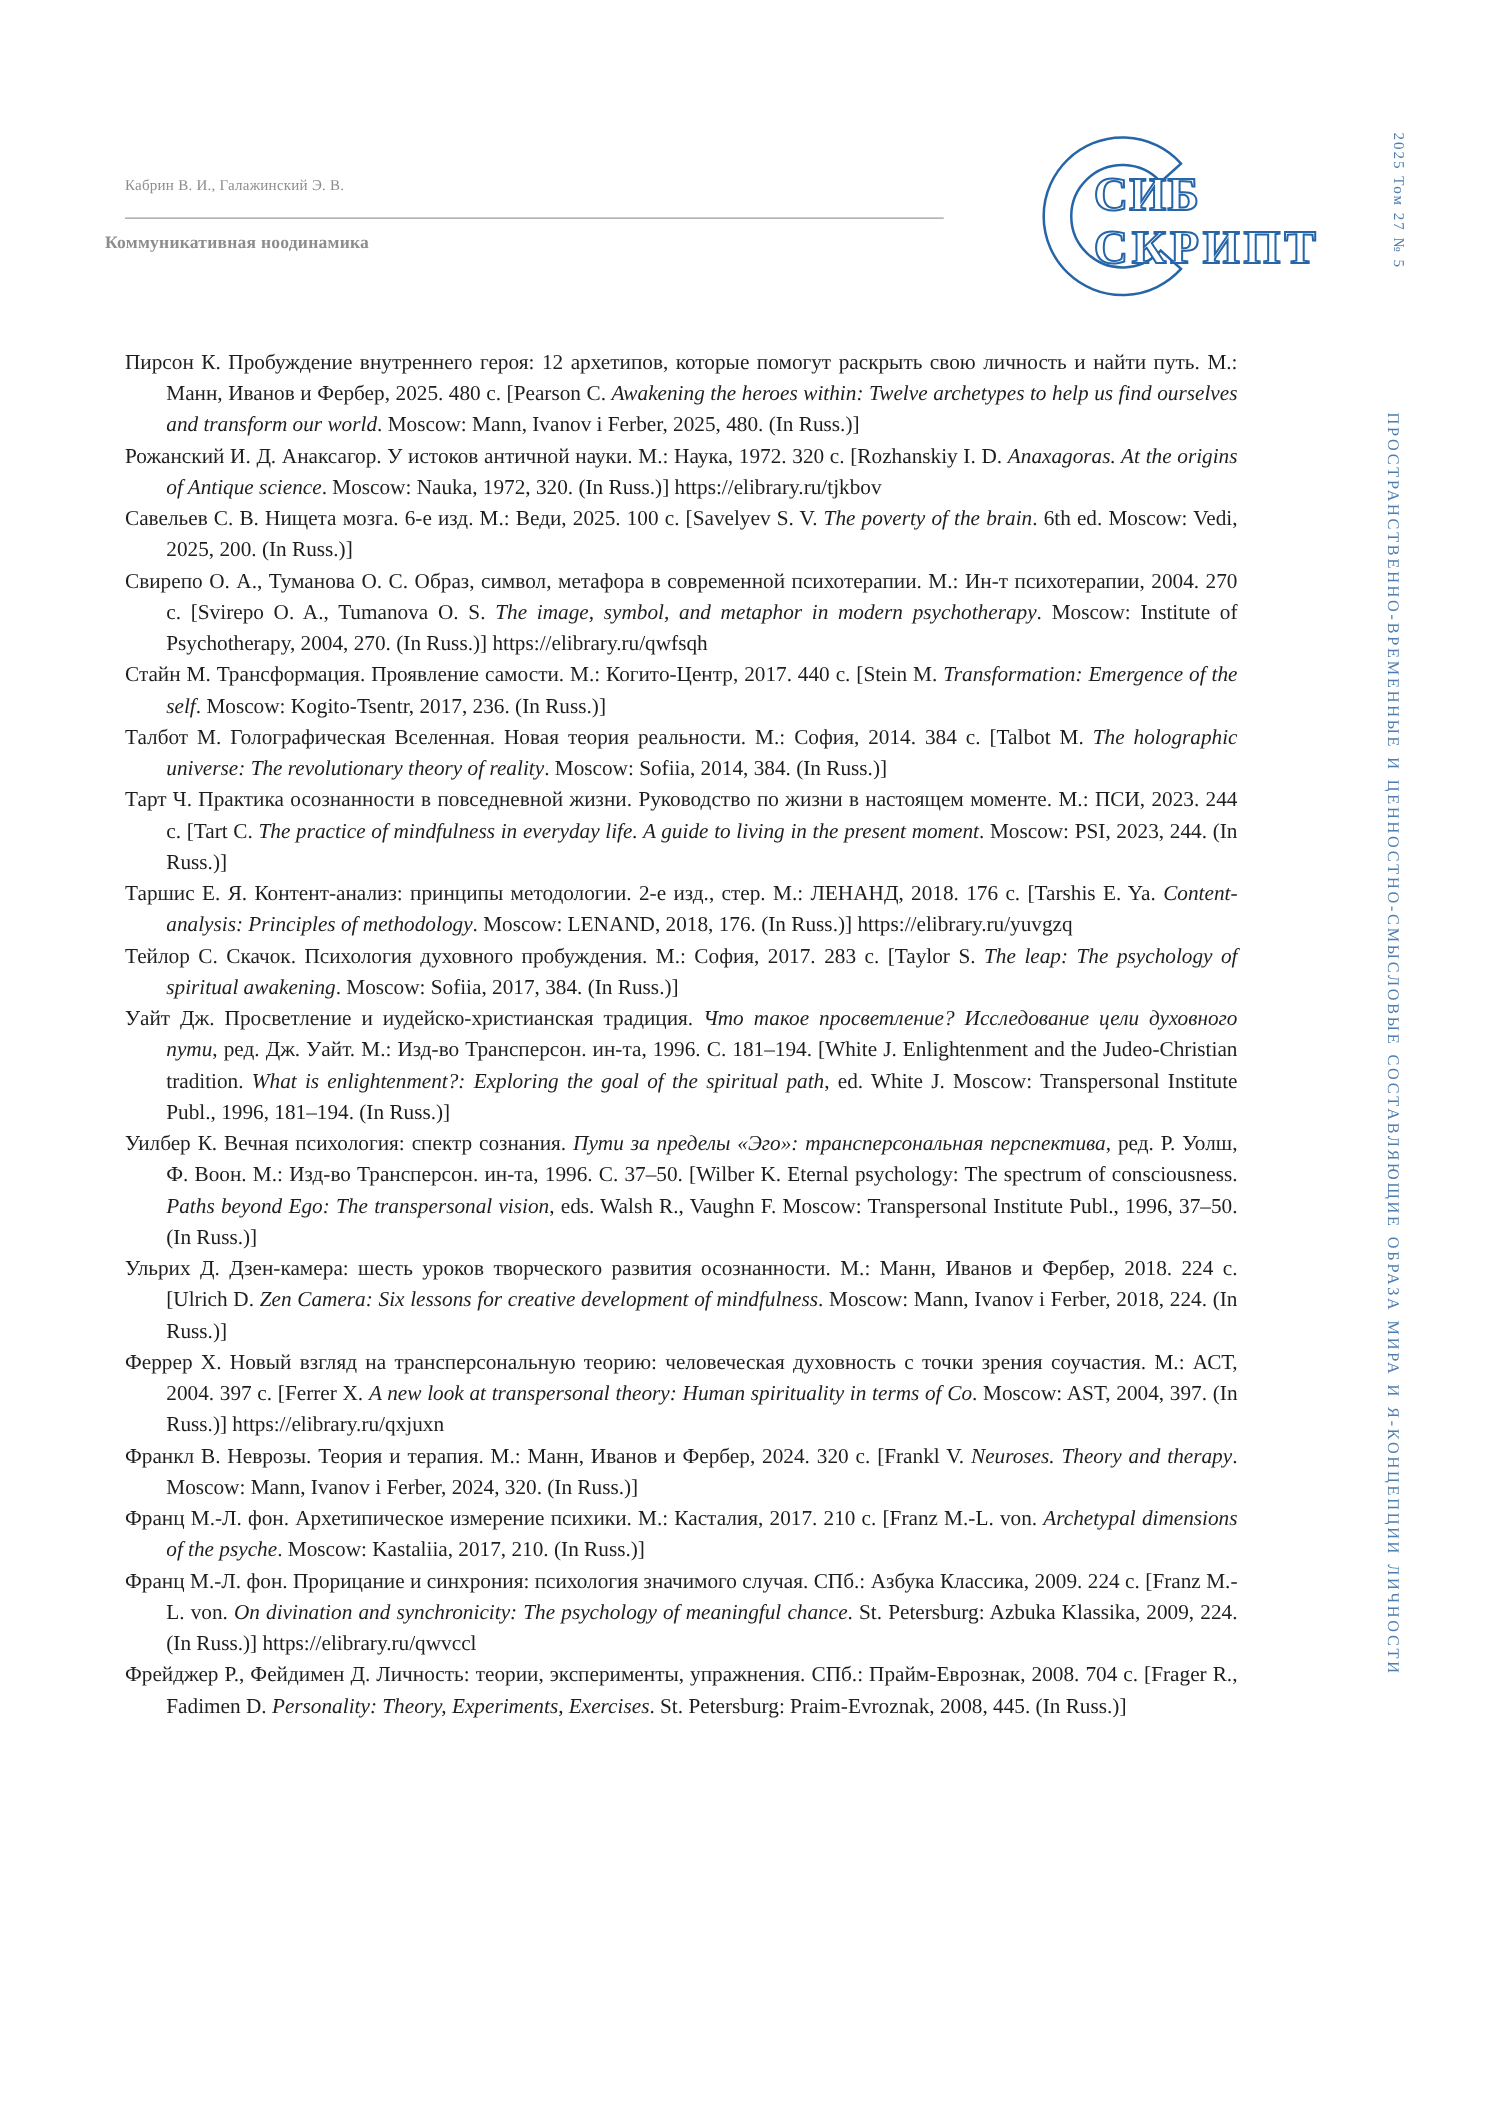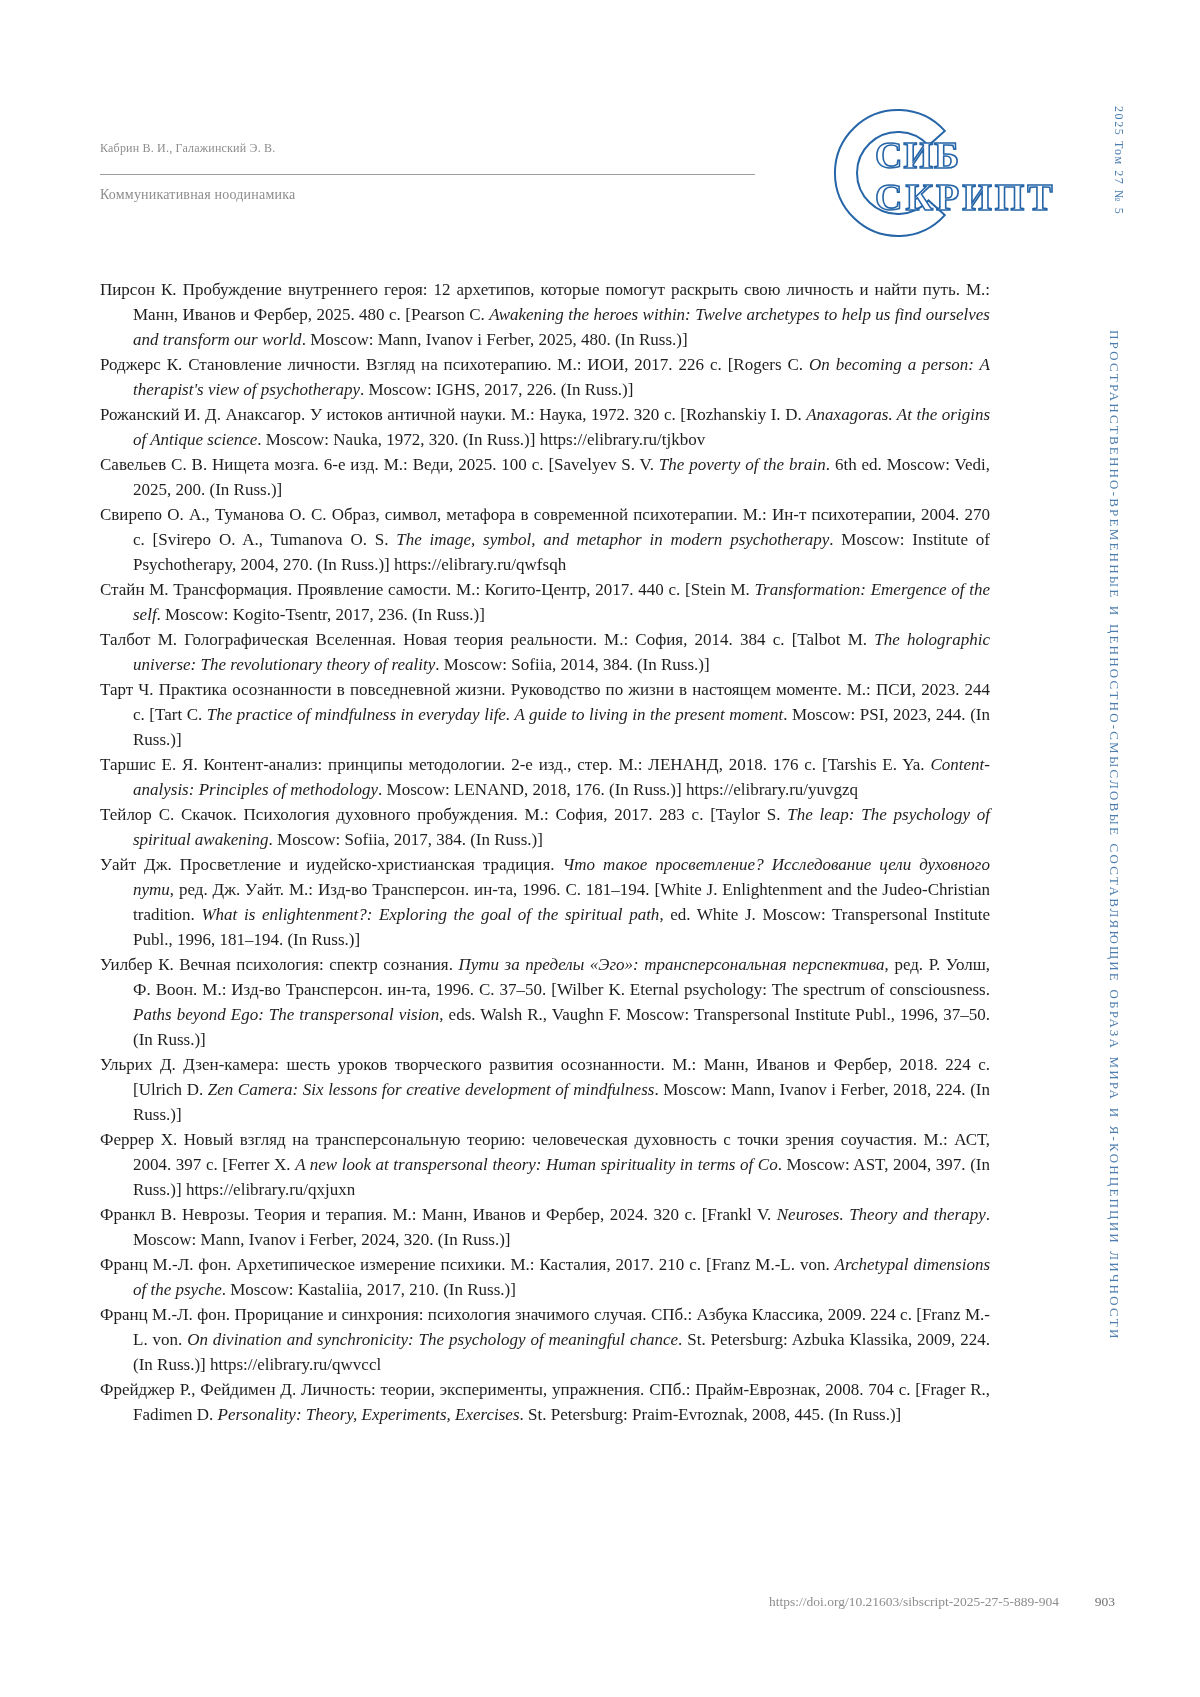--- a/index.html
+++ b/index.html
@@ -19,22 +19,22 @@
   }
   .authors{
     position:absolute;left:100px;top:141px;
     font-size:12px;color:var(--muted);letter-spacing:.2px;
   }
   .header-rule{
     position:absolute;left:100px;top:174px;width:655px;height:0;
     border-top:1px solid #9c9c9c;
   }
   .running-title{
-    position:absolute;left:100px;top:187px;
-    font-size:14px;color:var(--muted);letter-spacing:.2px;
+    position:absolute;left:84px;top:187px;
+    font-size:14px;color:var(--muted);letter-spacing:.2px;font-weight:bold;
   }
   .logo{
     position:absolute;left:763px;top:95px;width:300px;height:150px;
   }
   .logo path{fill:#ffffff;stroke:var(--logo-blue);stroke-width:2;}
   .logo text{
     font-family:"Liberation Serif","DejaVu Serif",serif;
     font-weight:bold;
     fill:#ffffff;stroke:var(--logo-blue);stroke-width:1.6;
   }
@@ -85,37 +85,32 @@
     <path d="M181.8,35.9 A63,63 0 1 0 181.8,120.1 L165.5,105.4 A41,41 0 1 1 165.5,50.6 Z"></path>
     <text class="l1" x="112" y="73">СИБ</text>
     <text class="l2" x="112" y="115">СКРИПТ</text>
   </svg>
 
   <div class="vertical issue-vertical">2025 Том 27 № 5</div>
   <div class="vertical title-vertical">ПРОСТРАНСТВЕННО-ВРЕМЕННЫЕ И ЦЕННОСТНО-СМЫСЛОВЫЕ СОСТАВЛЯЮЩИЕ ОБРАЗА МИРА И Я-КОНЦЕПЦИИ ЛИЧНОСТИ</div>
 
   <div class="references">
       <div class="ref"><span>Пирсон К. Пробуждение внутреннего героя: 12 архетипов, которые помогут раскрыть свою личность и найти путь. М.: Манн, Иванов и Фербер, 2025. 480 с. [Pearson C. </span><em>Awakening the heroes within: Twelve archetypes to help us find ourselves and transform our world</em><span>. Moscow: Mann, Ivanov i Ferber, 2025, 480. (In Russ.)]</span></div>
-      <div class="ref"><span>Роджерс К. Становление личности. Взгляд на психотерапию. М.: ИОИ, 2017. 226 с. [Rogers C. </span><em>On becoming a person: A therapist's view of psychotherapy</em><span>. Moscow: IGHS, 2017, 226. (In Russ.)]</span></div>
       <div class="ref"><span>Рожанский И. Д. Анаксагор. У истоков античной науки. М.: Наука, 1972. 320 с. [Rozhanskiy I. D. </span><em>Anaxagoras. At the origins of Antique science</em><span>. Moscow: Nauka, 1972, 320. (In Russ.)] https://elibrary.ru/tjkbov</span></div>
       <div class="ref"><span>Савельев С. В. Нищета мозга. 6-е изд. М.: Веди, 2025. 100 с. [Savelyev S. V. </span><em>The poverty of the brain</em><span>. 6th ed. Moscow: Vedi, 2025, 200. (In Russ.)]</span></div>
       <div class="ref"><span>Свирепо О. А., Туманова О. С. Образ, символ, метафора в современной психотерапии. М.: Ин-т психотерапии, 2004. 270 с. [Svirepo O. A., Tumanova O. S. </span><em>The image, symbol, and metaphor in modern psychotherapy</em><span>. Moscow: Institute of Psychotherapy, 2004, 270. (In Russ.)] https://elibrary.ru/qwfsqh</span></div>
       <div class="ref"><span>Стайн М. Трансформация. Проявление самости. М.: Когито-Центр, 2017. 440 с. [Stein M. </span><em>Transformation: Emergence of the self</em><span>. Moscow: Kogito-Tsentr, 2017, 236. (In Russ.)]</span></div>
       <div class="ref"><span>Талбот М. Голографическая Вселенная. Новая теория реальности. М.: София, 2014. 384 с. [Talbot M. </span><em>The holographic universe: The revolutionary theory of reality</em><span>. Moscow: Sofiia, 2014, 384. (In Russ.)]</span></div>
       <div class="ref"><span>Тарт Ч. Практика осознанности в повседневной жизни. Руководство по жизни в настоящем моменте. М.: ПСИ, 2023. 244 с. [Tart C. </span><em>The practice of mindfulness in everyday life. A guide to living in the present moment</em><span>. Moscow: PSI, 2023, 244. (In Russ.)]</span></div>
       <div class="ref"><span>Таршис Е. Я. Контент-анализ: принципы методологии. 2-е изд., стер. М.: ЛЕНАНД, 2018. 176 с. [Tarshis E. Ya. </span><em>Content-analysis: Principles of methodology</em><span>. Moscow: LENAND, 2018, 176. (In Russ.)] https://elibrary.ru/yuvgzq</span></div>
       <div class="ref"><span>Тейлор С. Скачок. Психология духовного пробуждения. М.: София, 2017. 283 с. [Taylor S. </span><em>The leap: The psychology of spiritual awakening</em><span>. Moscow: Sofiia, 2017, 384. (In Russ.)]</span></div>
       <div class="ref"><span>Уайт Дж. Просветление и иудейско-христианская традиция. </span><em>Что такое просветление? Исследование цели духовного пути</em><span>, ред. Дж. Уайт. М.: Изд-во Трансперсон. ин-та, 1996. С. 181–194. [White J. Enlightenment and the Judeo-Christian tradition. </span><em>What is enlightenment?: Exploring the goal of the spiritual path</em><span>, ed. White J. Moscow: Transpersonal Institute Publ., 1996, 181–194. (In Russ.)]</span></div>
       <div class="ref"><span>Уилбер К. Вечная психология: спектр сознания. </span><em>Пути за пределы «Эго»: трансперсональная перспектива</em><span>, ред. Р. Уолш, Ф. Воон. М.: Изд-во Трансперсон. ин-та, 1996. С. 37–50. [Wilber K. Eternal psychology: The spectrum of consciousness. </span><em>Paths beyond Ego: The transpersonal vision</em><span>, eds. Walsh R., Vaughn F. Moscow: Transpersonal Institute Publ., 1996, 37–50. (In Russ.)]</span></div>
       <div class="ref"><span>Ульрих Д. Дзен-камера: шесть уроков творческого развития осознанности. М.: Манн, Иванов и Фербер, 2018. 224 с. [Ulrich D. </span><em>Zen Camera: Six lessons for creative development of mindfulness</em><span>. Moscow: Mann, Ivanov i Ferber, 2018, 224. (In Russ.)]</span></div>
       <div class="ref"><span>Феррер Х. Новый взгляд на трансперсональную теорию: человеческая духовность с точки зрения соучастия. М.: АСТ, 2004. 397 с. [Ferrer X. </span><em>A new look at transpersonal theory: Human spirituality in terms of Co</em><span>. Moscow: AST, 2004, 397. (In Russ.)] https://elibrary.ru/qxjuxn</span></div>
       <div class="ref"><span>Франкл В. Неврозы. Теория и терапия. М.: Манн, Иванов и Фербер, 2024. 320 с. [Frankl V. </span><em>Neuroses. Theory and therapy</em><span>. Moscow: Mann, Ivanov i Ferber, 2024, 320. (In Russ.)]</span></div>
       <div class="ref"><span>Франц М.-Л. фон. Архетипическое измерение психики. М.: Касталия, 2017. 210 с. [Franz M.-L. von. </span><em>Archetypal dimensions of the psyche</em><span>. Moscow: Kastaliia, 2017, 210. (In Russ.)]</span></div>
       <div class="ref"><span>Франц М.-Л. фон. Прорицание и синхрония: психология значимого случая. СПб.: Азбука Классика, 2009. 224 с. [Franz M.-L. von. </span><em>On divination and synchronicity: The psychology of meaningful chance</em><span>. St. Petersburg: Azbuka Klassika, 2009, 224. (In Russ.)] https://elibrary.ru/qwvccl</span></div>
       <div class="ref"><span>Фрейджер Р., Фейдимен Д. Личность: теории, эксперименты, упражнения. СПб.: Прайм-Еврознак, 2008. 704 с. [Frager R., Fadimen D. </span><em>Personality: Theory, Experiments, Exercises</em><span>. St. Petersburg: Praim-Evroznak, 2008, 445. (In Russ.)]</span></div>
     </div>
 
-  <div class="footer">
-    <span class="doi">https://doi.org/10.21603/sibscript-2025-27-5-889-904</span>
-    <span class="pagenum">903</span>
-  </div>
 
 </div>
 
 </body></html>

